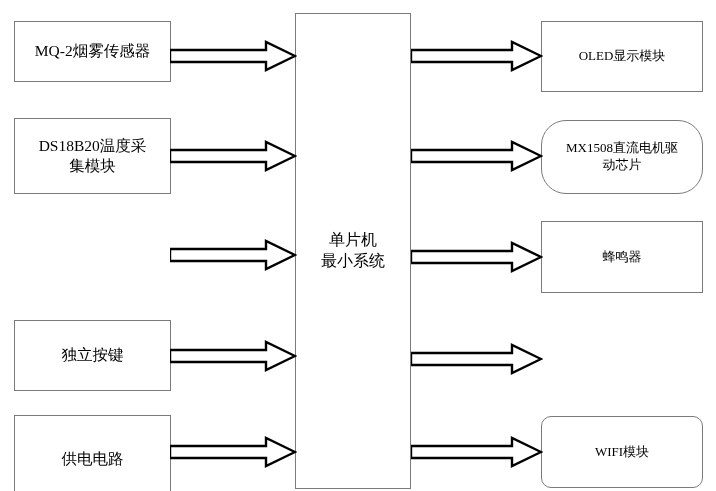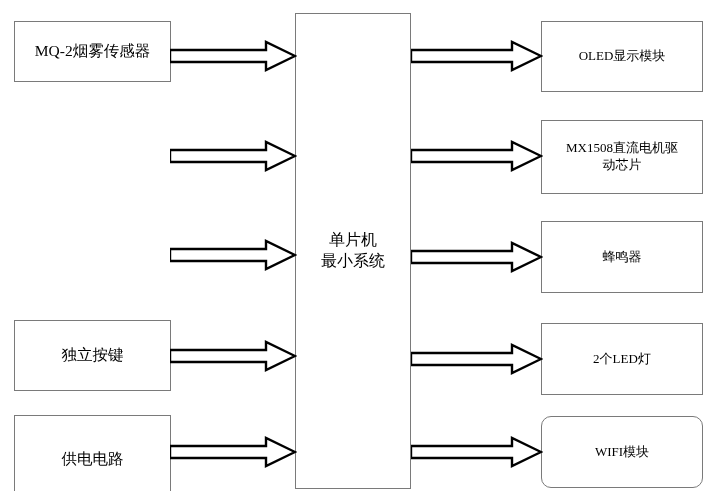--- a/index.html
+++ b/index.html
@@ -51,38 +51,42 @@
     font-size: 16px;
     text-align: center;
   }
   .r1 { top: 11px;  height: 61px; }
   .r2 { top: 108px; height: 76px; }
   .r3 { top: 208px; height: 73px; }
   .r4 { top: 310px; height: 71px; }
   .r5 { top: 405px; height: 88px; }
 
   .rr1 { top: 11px;  height: 71px; }
-  .rr2 { top: 110px; height: 74px; }
+  .rr2 { top: 110px; height: 74px; border-radius: 25px; }
   .rr3 { top: 211px; height: 72px; }
   .rr4 { top: 313px; height: 72px; }
   .rr5 { top: 406px; height: 72px; border-radius: 10px; }
 
   .arrow {
     position: absolute;
     pointer-events: none;
   }
   .arrow svg { display: block; }
 </style>
 </head>
 <body>
 
 <div id="diagram-root">
 
   <div class="block left-block r1">
     <span class="block-label">MQ-2烟雾传感器</span>
+  </div>
+  <div class="block left-block r2">
+    <span class="block-label">DS18B20温度采
+集模块</span>
   </div>
   <div class="block left-block r4">
     <span class="block-label">独立按键</span>
   </div>
   <div class="block left-block r5">
     <span class="block-label">供电电路</span>
   </div>
 
   <div class="block center-block">
     <span class="block-label">单片机
@@ -91,23 +95,20 @@
 
   <div class="block right-block rr1">
     <span class="block-label">OLED显示模块</span>
   </div>
   <div class="block right-block rr2">
     <span class="block-label">MX1508直流电机驱
 动芯片</span>
   </div>
   <div class="block right-block rr3">
     <span class="block-label">蜂鸣器</span>
-  </div>
-  <div class="block right-block rr4">
-    <span class="block-label">2个LED灯</span>
   </div>
   <div class="block right-block rr5">
     <span class="block-label">WIFI模块</span>
   </div>
 
   <div class="arrow" style="left:170px; top:30px;">
     <svg width="127" height="32" viewBox="0 0 127 32">
       <polygon points="0,10 96,10 96,2 125,16 96,30 96,22 0,22" fill="#ffffff" stroke="#000000" stroke-width="2.4" stroke-linejoin="miter"></polygon>
     </svg>
   </div>

